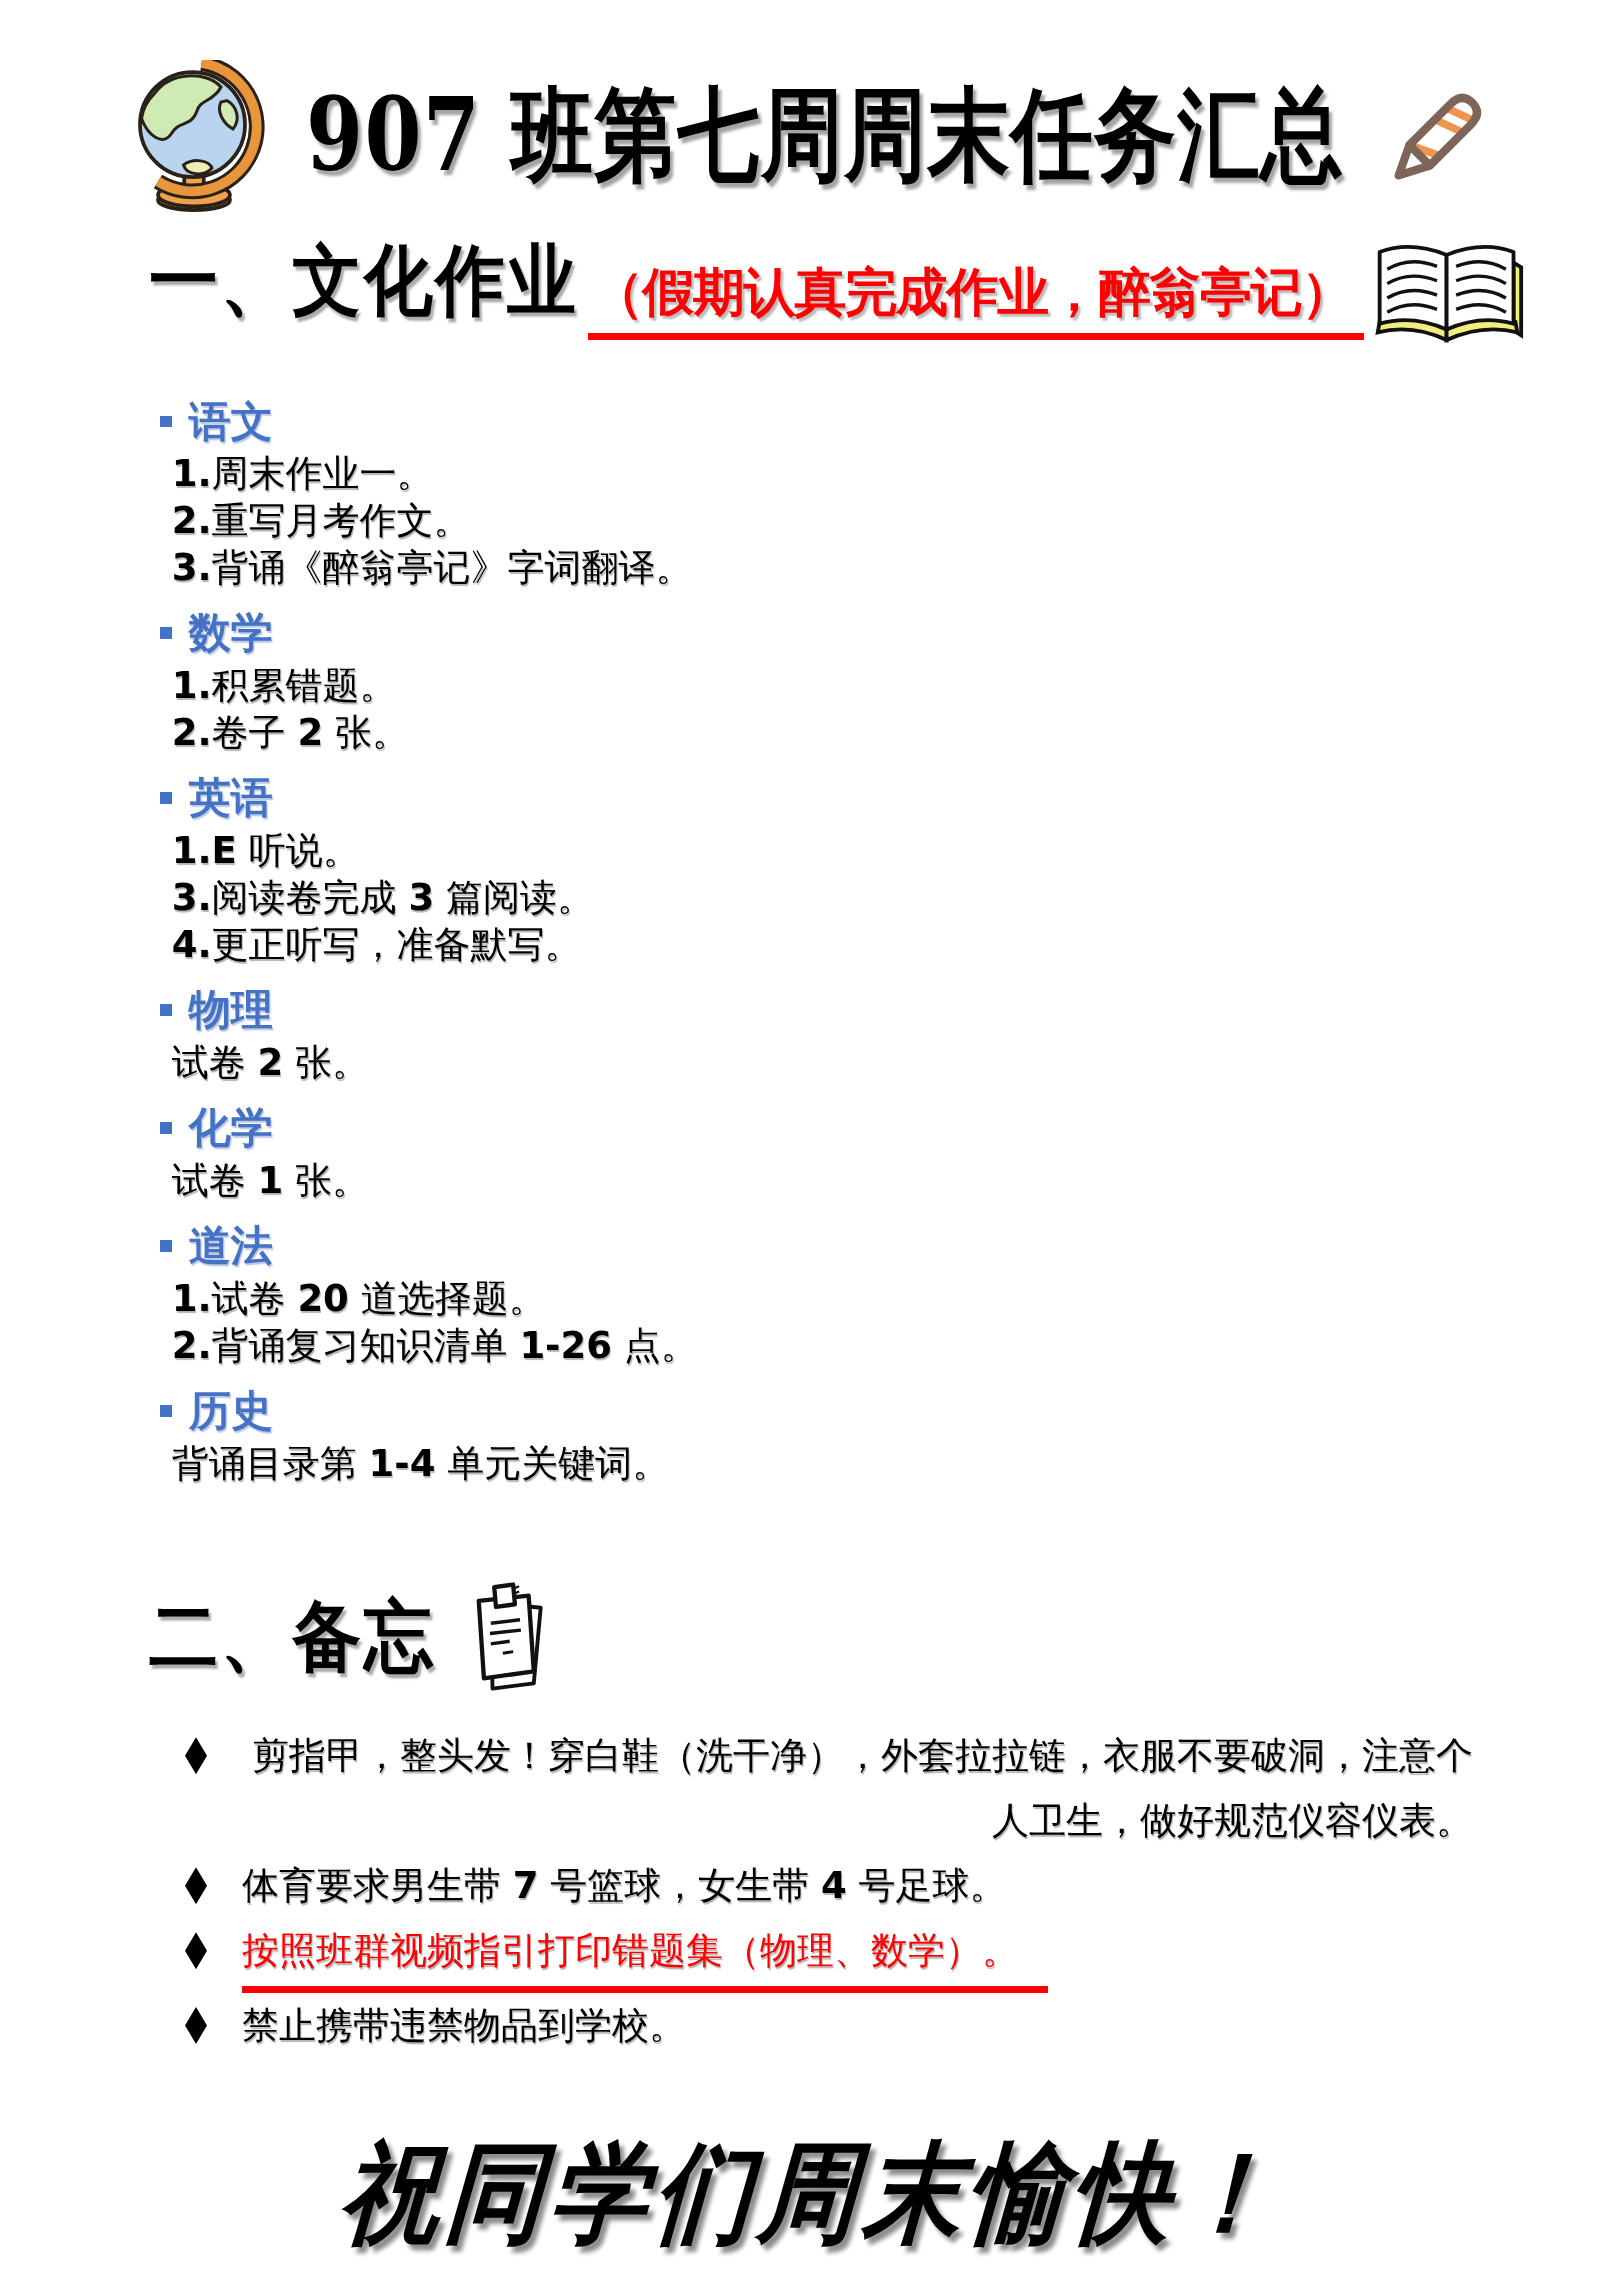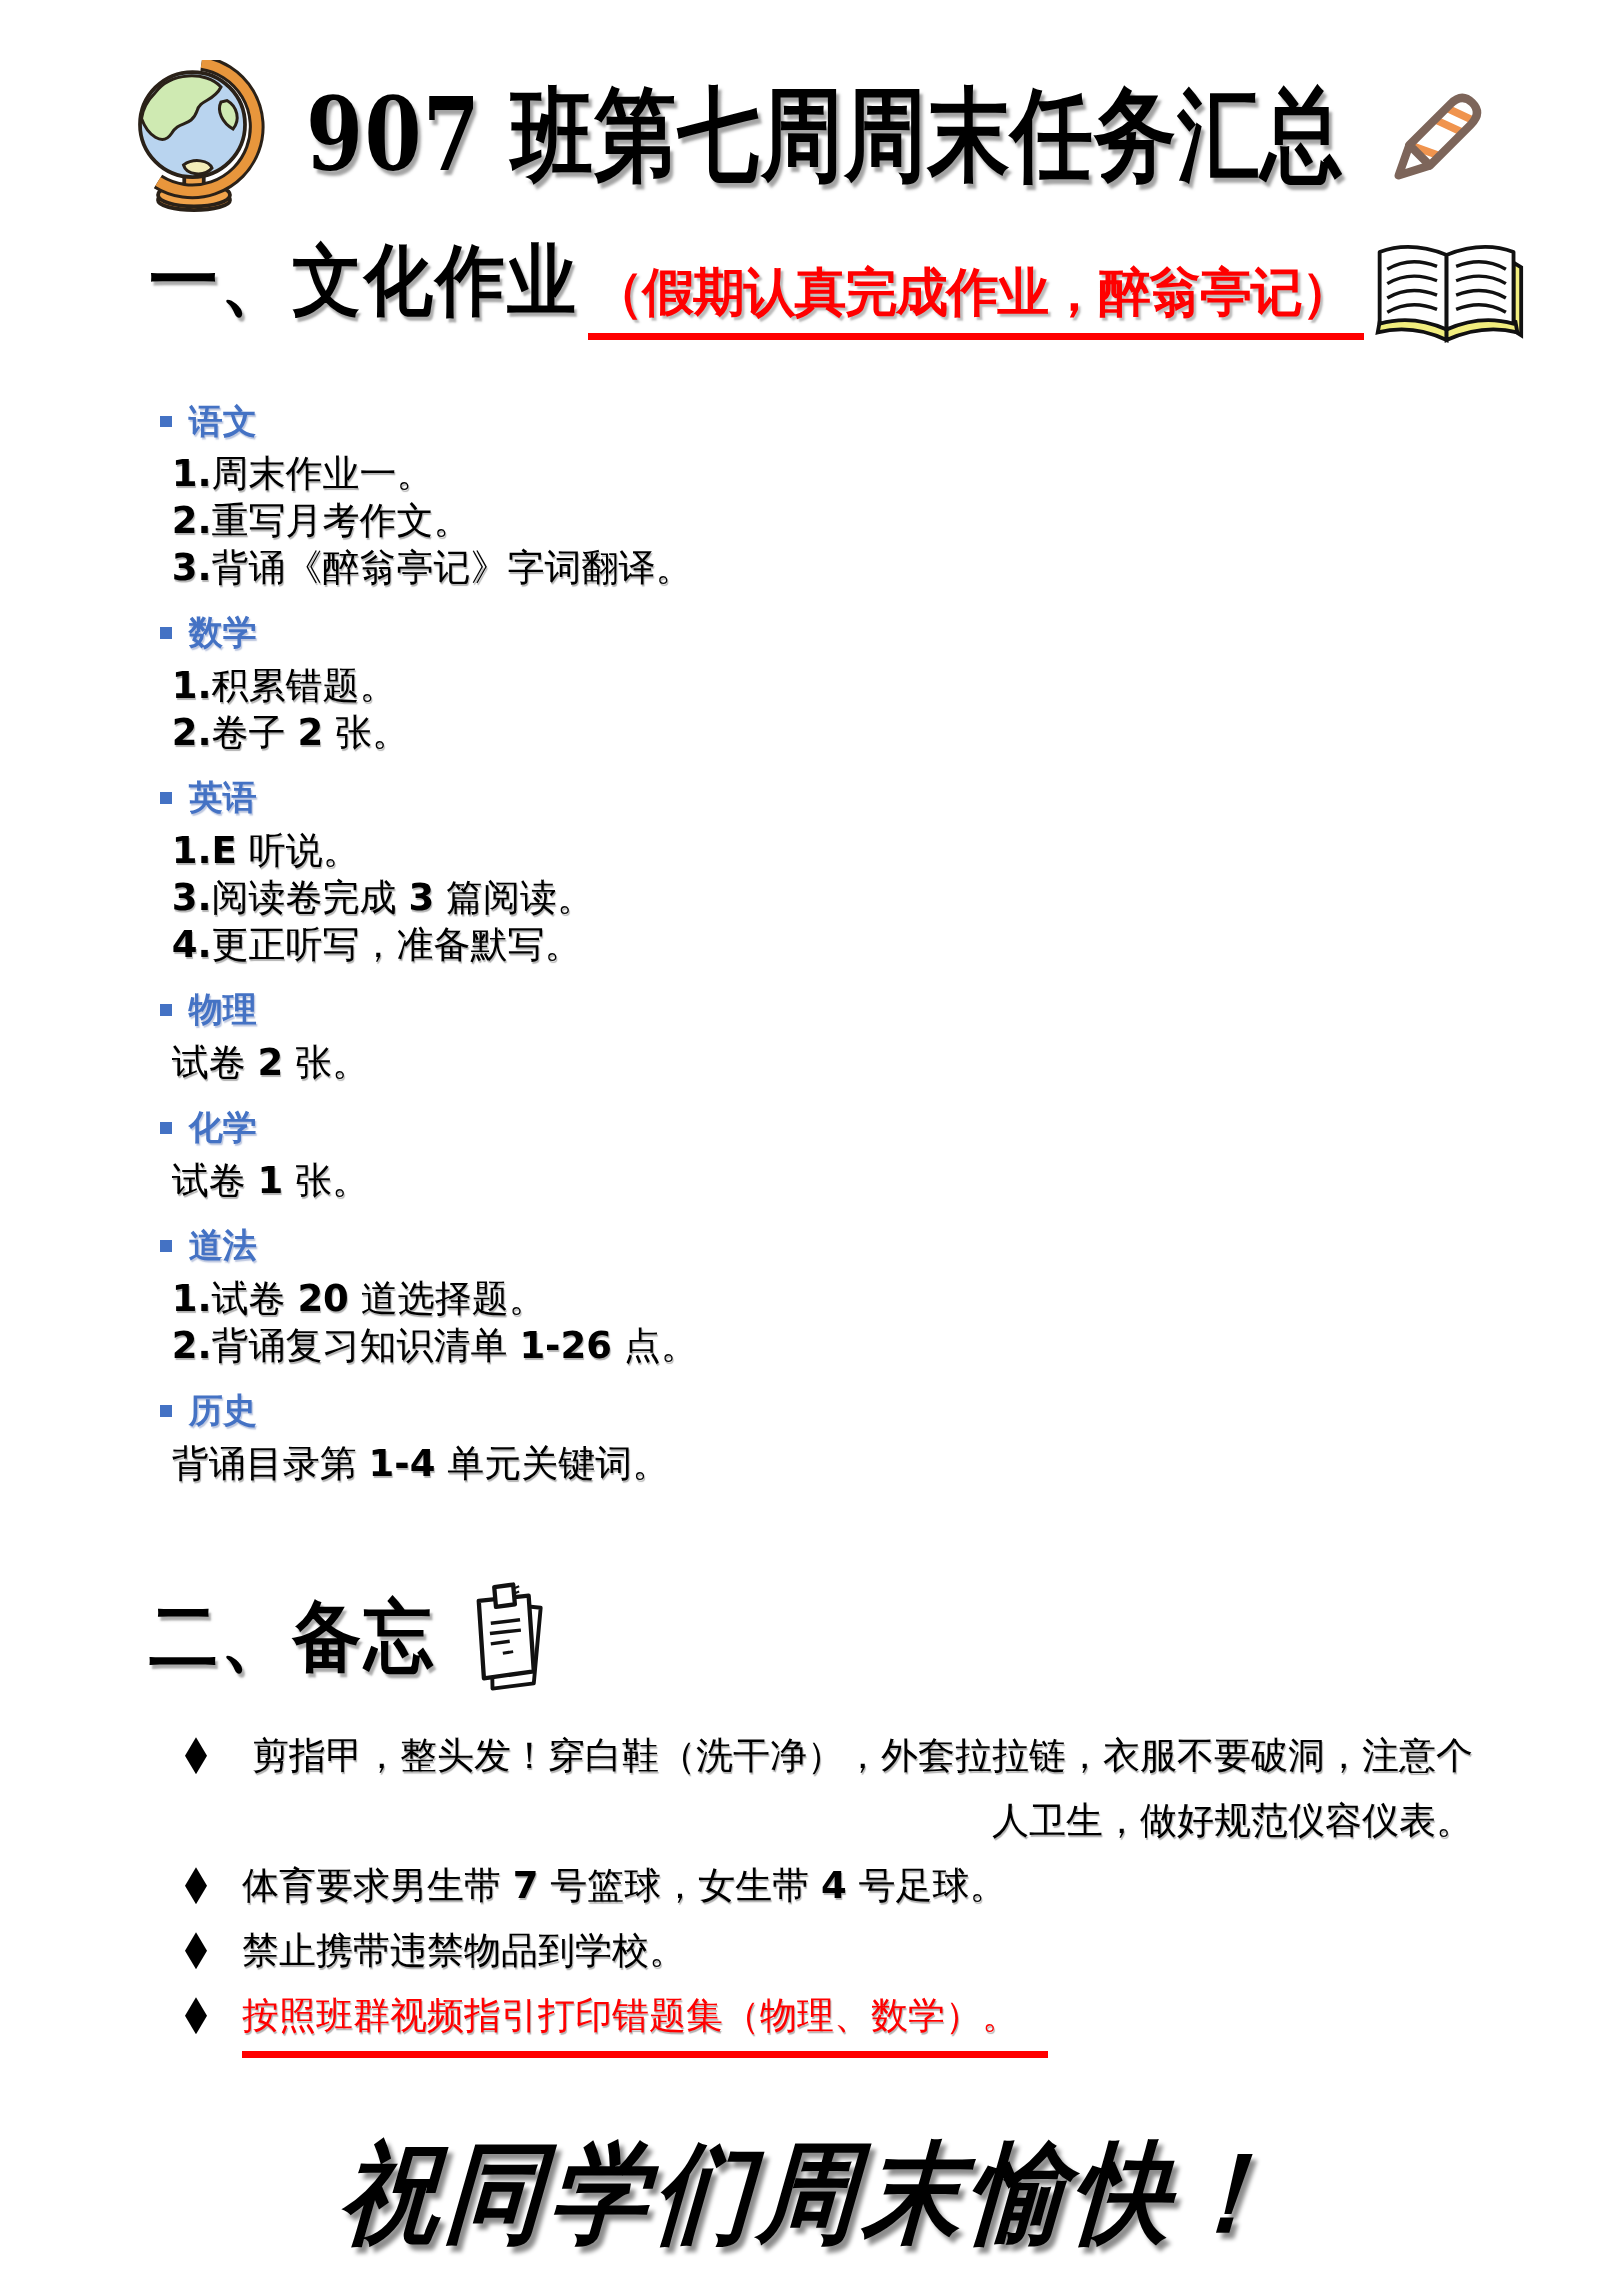--- a/index.html
+++ b/index.html
@@ -44,21 +44,21 @@
     border-bottom:7.2px solid #ff0000;
     text-shadow:2.6px 3.3px 2px rgba(120,120,120,.5);
   }
   .book-svg { position:absolute; right:98px; top:-2.6px; width:153px; height:118px; }
   
   .subjects { margin:14.4px 0 0 160px; }
   .subject { margin-top:17px; }
   .subject-head {
     display:flex; align-items:center; gap:17px;
     height:50px;
-    color:#4472c4; font-size:34px; font-weight:bold;
+    color:#4472c4; font-size:42px; font-weight:bold;
     font-family:"DejaVu Sans","Liberation Sans",sans-serif;
     text-shadow:1.3px 2px 1.3px rgba(60,90,160,.35);
   }
   .sq-bullet { width:11.8px; height:11.8px; background:#4472c4; flex:none; }
   .subject-items {
     list-style:none; margin:3.9px 0 0 0; padding:0 0 0 11.8px;
     font-size:37px; line-height:47px;
   }
   .subject-items li { text-shadow:1px 1.6px 1px rgba(0,0,0,.3); }
   .num { font-family:"DejaVu Sans","Liberation Sans",sans-serif; font-weight:bold; }
@@ -250,26 +250,26 @@
       <span class="memo-text">剪指甲，整头发！穿白鞋（洗干净），外套拉拉链，衣服不要破洞，注意个人卫生，做好规范仪容仪表。</span>
     </li>
 
     <li class="memo-item">
       <span class="diamond"></span>
       <span class="memo-text">体育要求男生带 <span class="num">7</span> 号篮球，女生带 <span class="num">4</span> 号足球。</span>
     </li>
 
     <li class="memo-item">
       <span class="diamond"></span>
+      <span class="memo-text red-underline">按照班群视频指引打印错题集（物理、数学）。</span>
+    </li>
+
+    <li class="memo-item">
+      <span class="diamond"></span>
       <span class="memo-text">禁止携带违禁物品到学校。</span>
-    </li>
-
-    <li class="memo-item">
-      <span class="diamond"></span>
-      <span class="memo-text red-underline">按照班群视频指引打印错题集（物理、数学）。</span>
     </li>
   </ul>
 
   <div class="footer-row">
     <span class="footer-msg">祝同学们周末愉快！</span>
   </div>
 
 </div>
 
 

